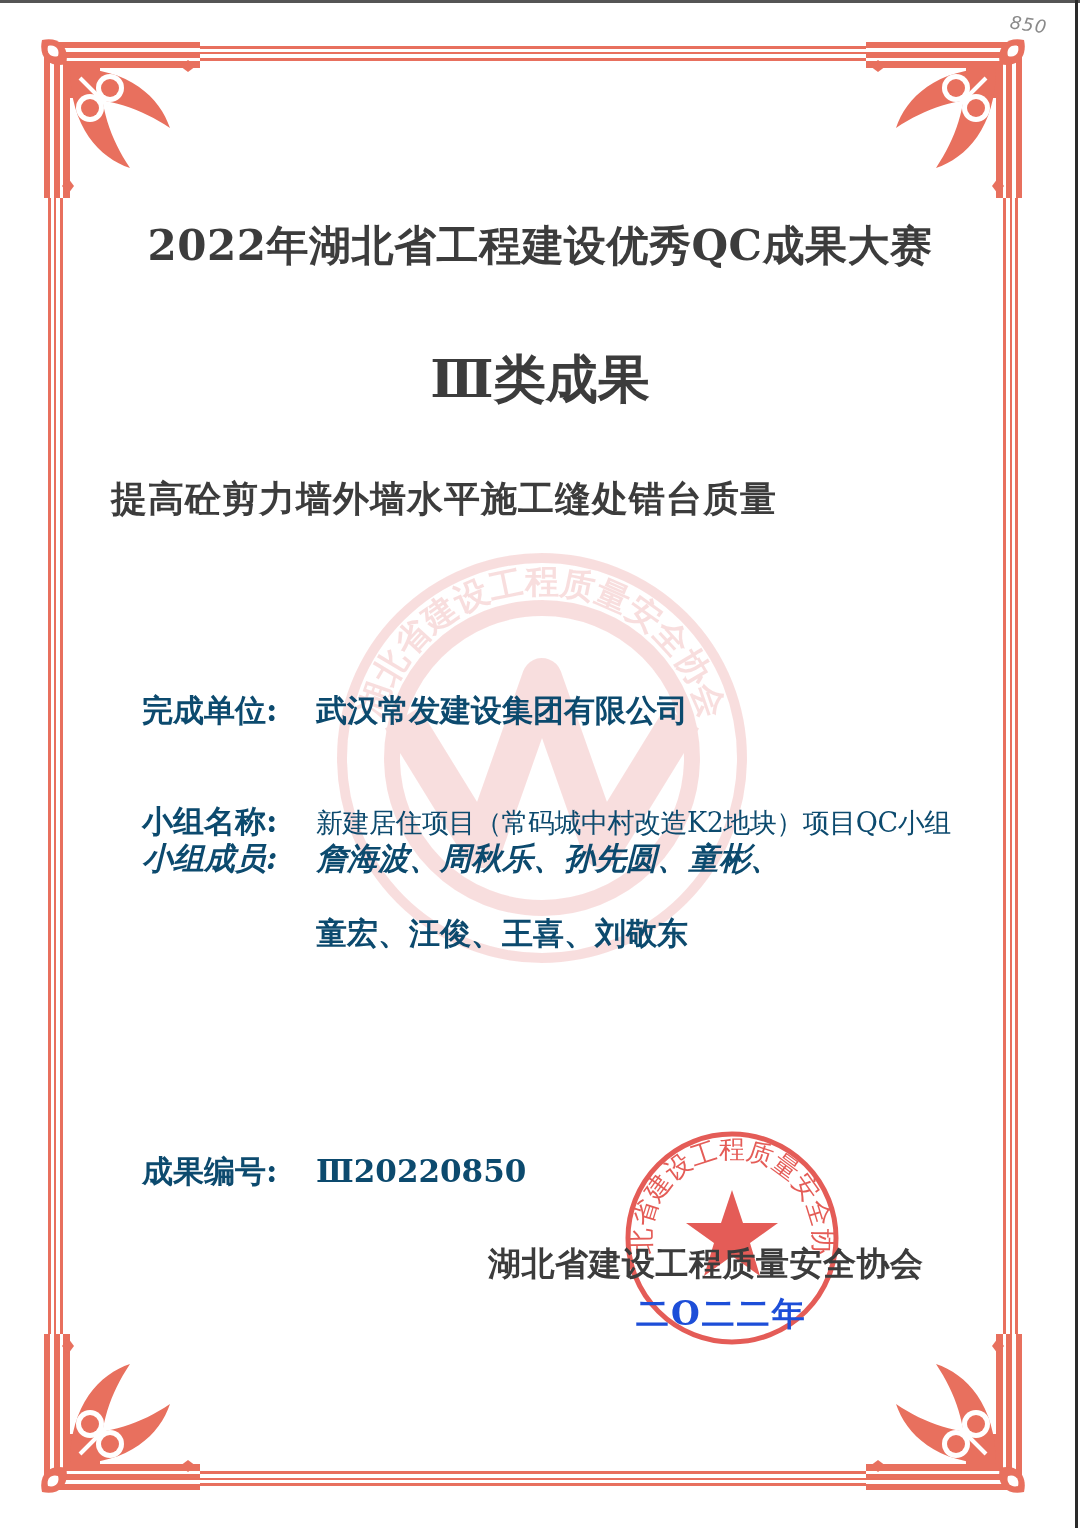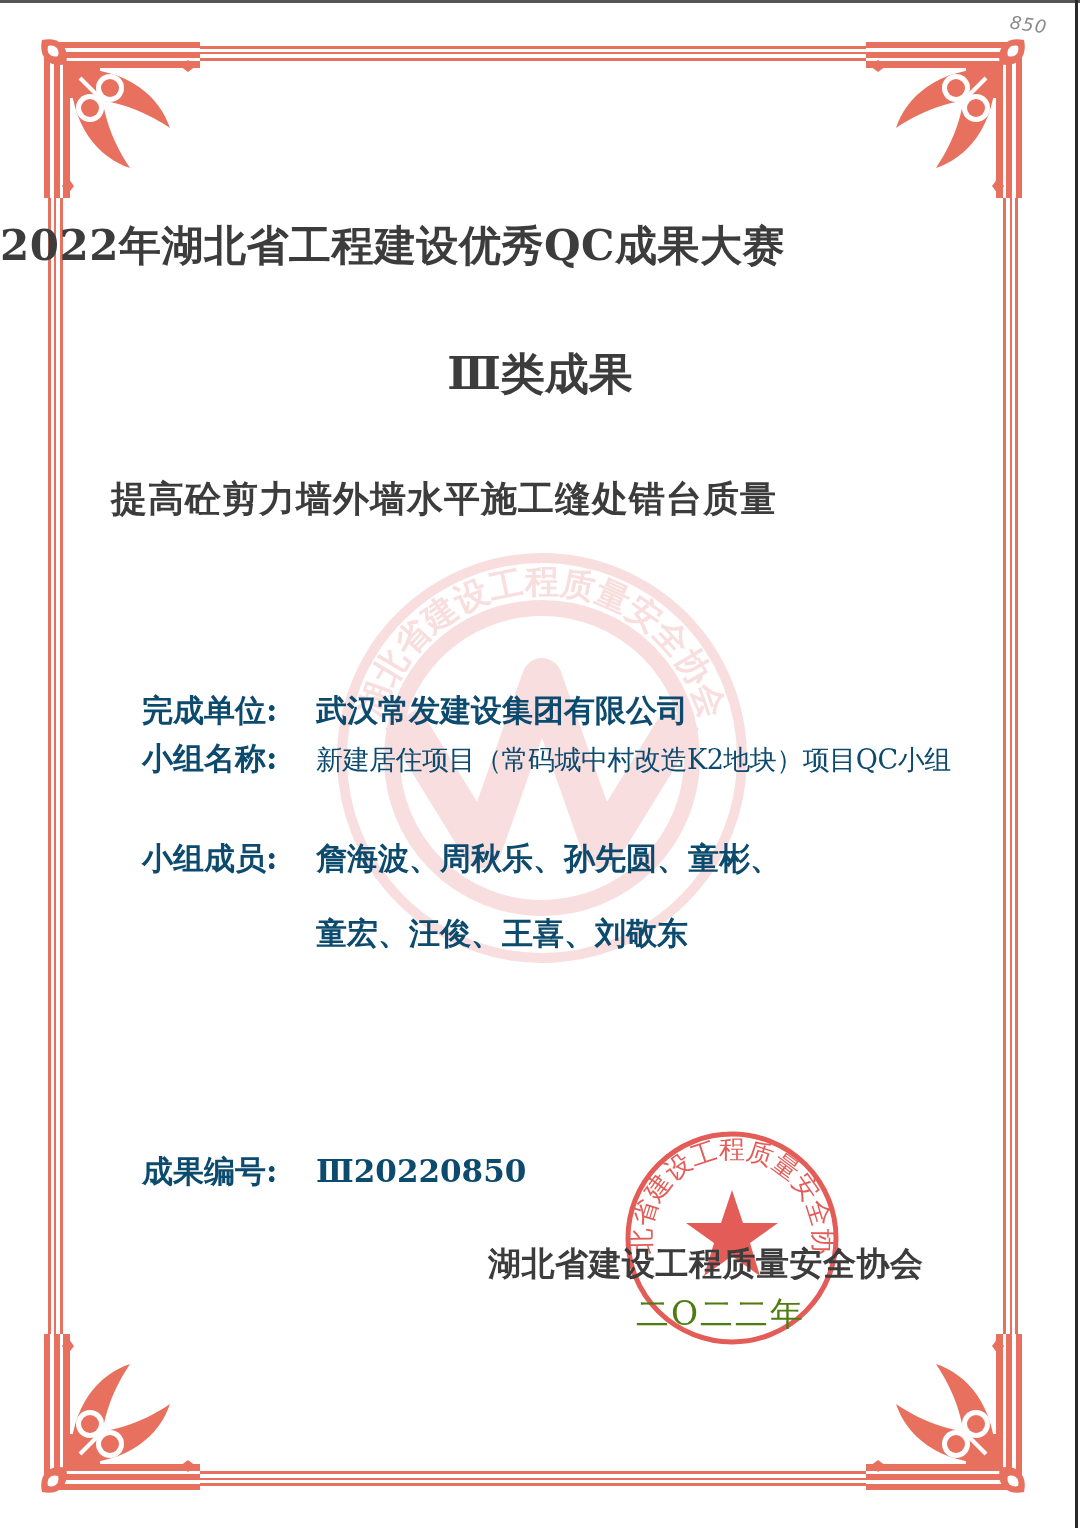--- a/index.html
+++ b/index.html
@@ -20,39 +20,39 @@
   .corner svg { width:160px; height:160px; display:block; }
   .c-tl { left:-2px; top:-2px; }
   .c-tr { right:-2px; top:-2px; transform:scaleX(-1); }
   .c-bl { left:-2px; bottom:-2px; transform:scaleY(-1); }
   .c-br { right:-2px; bottom:-2px; transform:scale(-1,-1); }
 
   
   .watermark { position:absolute; left:332px; top:548px; width:420px; height:420px; opacity:0.16; }
   .watermark svg { width:420px; height:420px; }
 
-  .title { position:absolute; left:0; width:1080px; top:218px; font-size:42px;
+  .title { position:absolute; left:0; width:1080px; text-align:center; top:218px; font-size:42px;
            font-weight:bold; color:#3c3c3c; letter-spacing:0.5px; }
-  .subtitle { position:absolute; left:0; width:1080px; text-align:center; top:345px; font-size:44px;
+  .subtitle { position:absolute; left:0; width:1080px; text-align:center; top:345px; font-size:52px;
               font-weight:bold; color:#3c3c3c; }
   .project { position:absolute; left:0; width:888px; text-align:center; top:475px; font-size:36px;
              font-weight:bold; color:#3c3c3c; letter-spacing:1px; }
 
   .row { position:absolute; left:142px; font-weight:bold; color:#0c4a6e; white-space:nowrap; }
   .row .lbl { display:inline-block; width:174px; font-size:31px; }
   .row .val { font-size:31px; }
   .r1 { top:690px; }
-  .r2 { top:738px; }
+  .r2 { top:801px; }
   .r2 .val { font-size:27px; font-weight:normal; letter-spacing:-0.5px; }
-  .r3 { top:838px; }
+  .r3 { top:838px;font-style:italic; }
   .r3b { top:889px; left:316px;margin-top:24px; }
   .r4 { top:1151px; }
 
   .issuer { position:absolute; left:488px; top:1242px; font-size:33px; font-weight:bold; color:#3c3c3c; letter-spacing:0.5px; }
-  .date { position:absolute; left:636px; top:1292px; font-size:33px; font-weight:normal; color:#4d7c0f; letter-spacing:2px; }
+  .date { position:absolute; left:636px; top:1292px; font-size:33px; font-weight:bold; color:#1d4ed8; letter-spacing:2px; }
 
   .seal { position:absolute; left:622px; top:1128px; width:220px; height:220px; opacity:0.85; }
   .seal svg { width:220px; height:220px; }
 </style>
 </head>
 <body>
 
 <div class="scan-top"></div>
 <div class="scan-right"></div>
 <div class="note">850</div>

